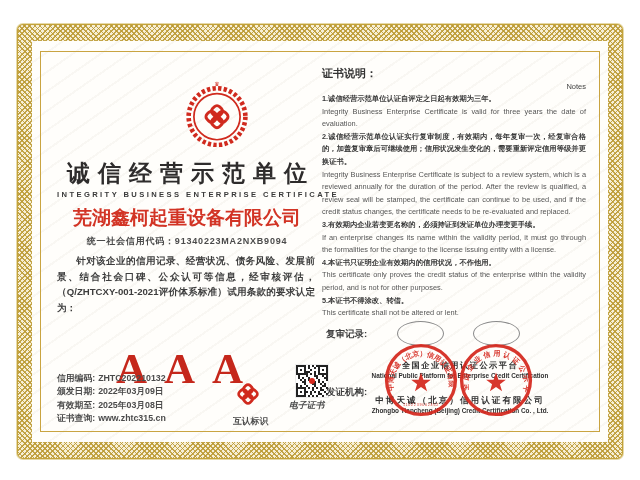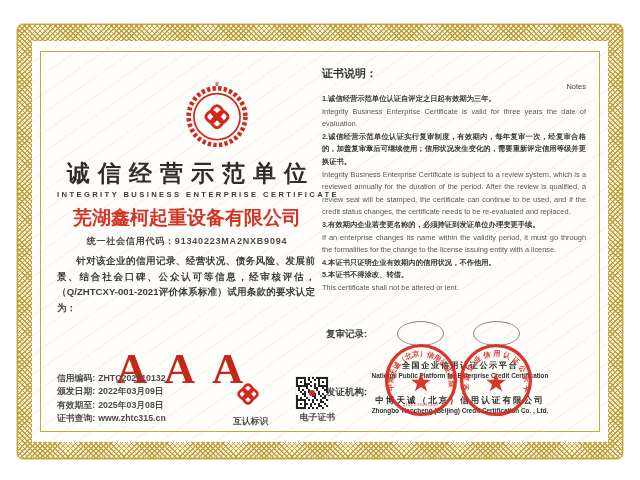--- a/index.html
+++ b/index.html
@@ -68,21 +68,21 @@
     font-family: "Liberation Serif", serif;
     font-size: 43px; font-weight: bold; color: #c5271b;
     letter-spacing: 17px; text-align: center; text-indent: 17px; margin-top: 23px;
   }
   .info-block { position: absolute; left: 0; top: 315px; width: 150px; }
   .info-row { font-size: 8.8px; font-weight: bold; color: #4b4b4b; line-height: 13.3px; white-space: nowrap; }
   .info-row .val { margin-left: 3px; }
 
   .mutual { position: absolute; left: 176px; top: 322px; width: 46px; text-align: left; }
   .mutual svg { width: 30px; height: 30px; }
-  .ecert { position: absolute; left: 232px; top: 320px; width: 46px; text-align: right; }
+  .ecert { position: absolute; left: 232px; top: 308px; width: 46px; text-align: left; font-style: italic; }
   .mini-label { font-size: 8.8px; font-weight: bold; color: #4b4b4b; margin-top: 3px; white-space: nowrap; }
   .qr {
     width: 32px; height: 32px; margin: 0 auto; position: relative;
     display: grid; grid-template-columns: repeat(16, 1fr); grid-template-rows: repeat(16, 1fr);
     background: #fff; outline: 1px solid #eee;
   }
   .qr .c { background: #222; }
   .qr .dot { position: absolute; left: 13px; top: 13px; width: 6px; height: 6px; background: #d5281e; border-radius: 50%; }
 
   
@@ -448,20 +448,21 @@
       <div class="note">
         <div class="note-cn">2.诚信经营示范单位认证实行复审制度，有效期内，每年复审一次，经复审合格的，加盖复审章后可继续使用；信用状况发生变化的，需要重新评定信用等级并更换证书。</div>
         <div class="note-en">Integrity Business Enterprise Certificate is subject to a review system, which is a reviewed annually for the duration of the period. After the review is qualified, a review seal will be stamped, the certificate can continue to be used, and if the credit status changes, the certificate needs to be re-evaluated and replaced.</div>
       </div>
       <div class="note">
         <div class="note-cn">3.有效期内企业若变更名称的，必须持证到发证单位办理变更手续。</div>
         <div class="note-en">If an enterprise changes its name within the validity period, it must go through the formalities for the change to the license issuing entity with a license.</div>
       </div>
       <div class="note">
         <div class="note-cn">4.本证书只证明企业有效期内的信用状况，不作他用。</div>
+        <div class="note-en">This certificate only proves the credit status of the enterprise within the validity period, and is not for other purposes.</div>
       </div>
       <div class="note">
         <div class="note-cn">5.本证书不得涂改、转借。</div>
         <div class="note-en">This certificate shall not be altered or lent.</div>
       </div>
     </div>
 
     <div class="review-row">
       <span class="review-label">复审记录:</span>
       <div class="oval o1"></div>

